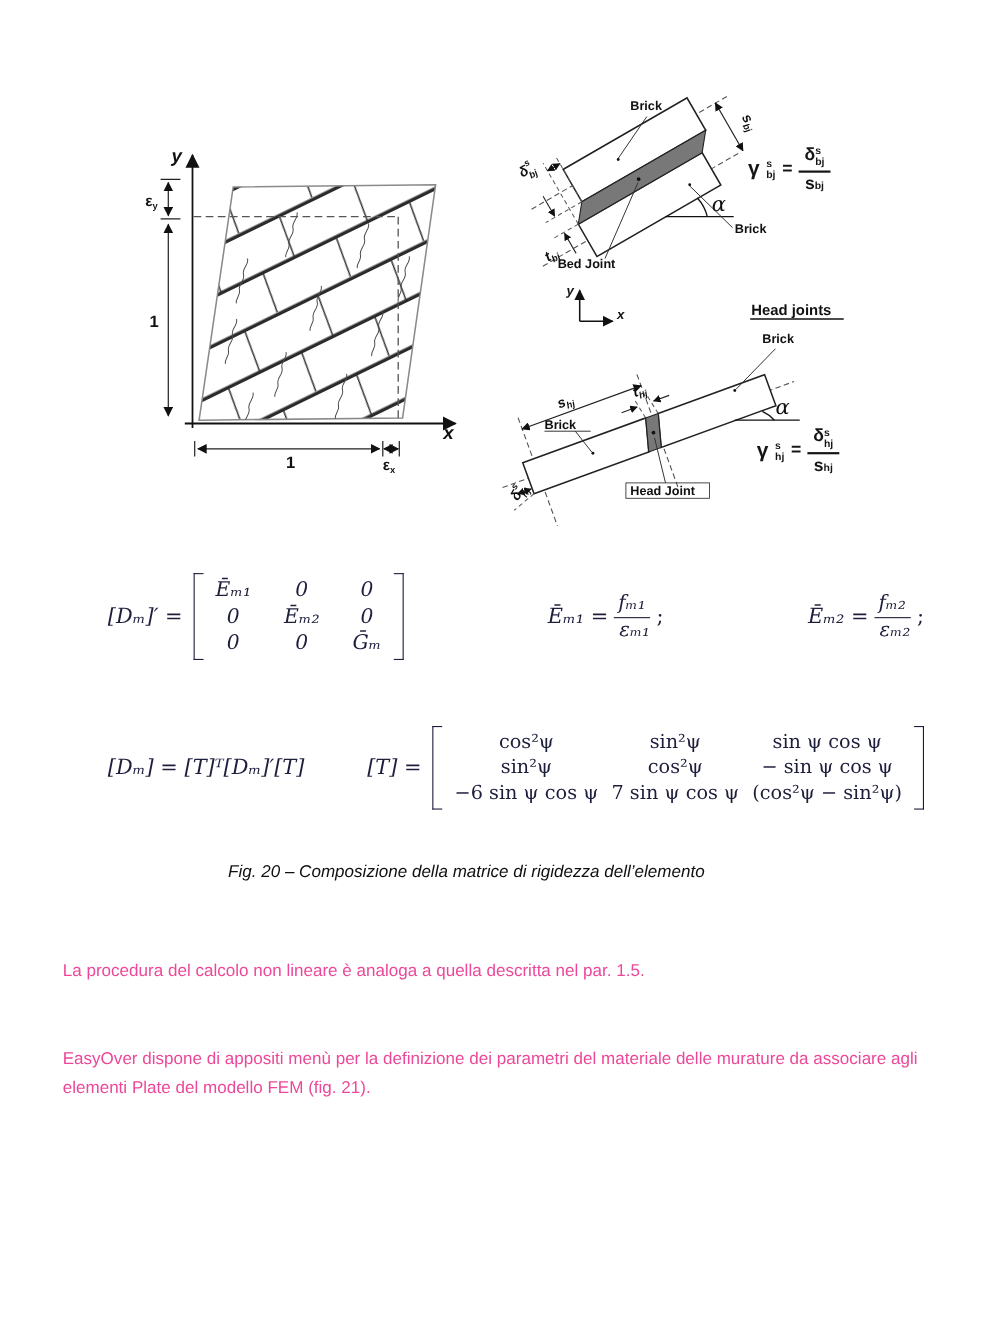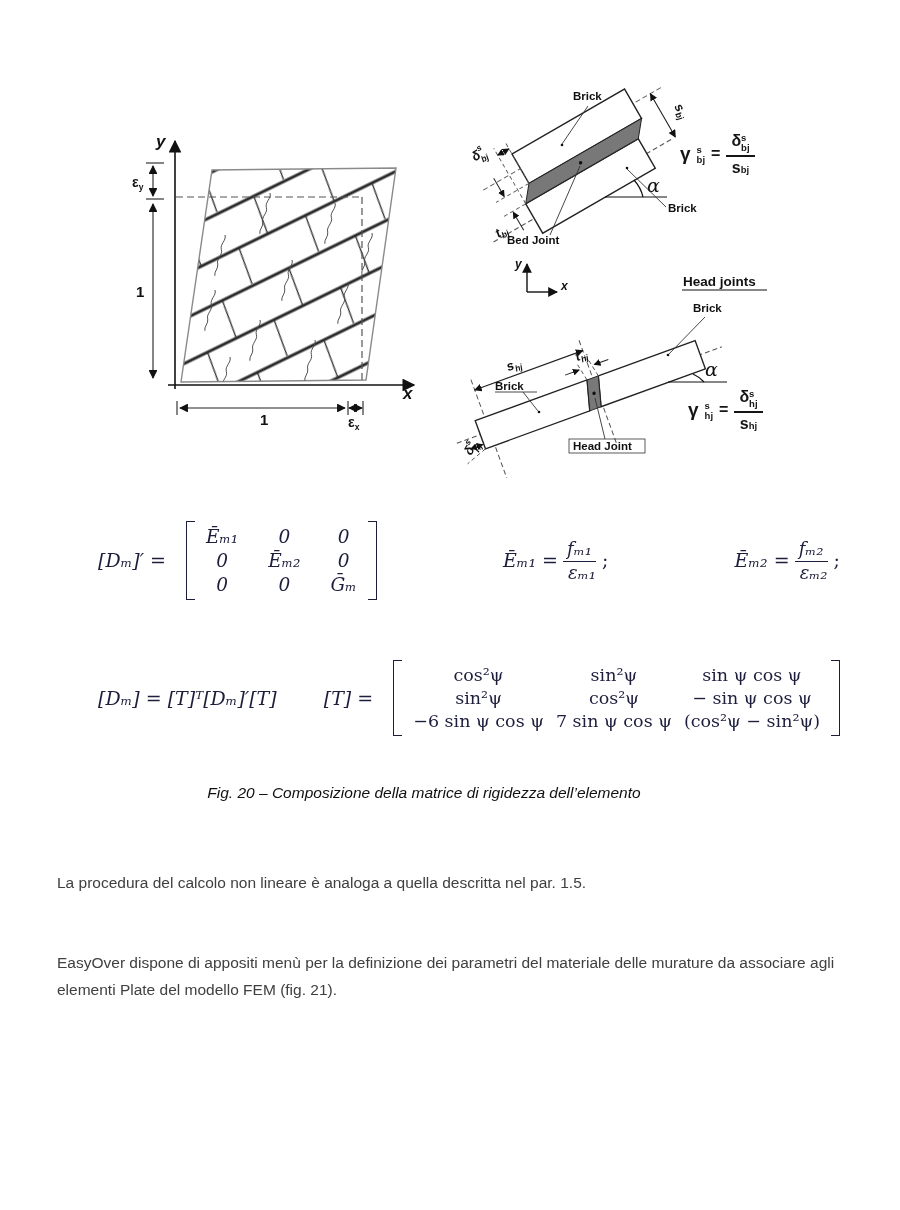--- a/index.html
+++ b/index.html
@@ -6,21 +6,21 @@
   .page{position:relative;width:900px;height:1210px;background:#ffffff;margin:0 auto;
         font-family:"Liberation Sans",sans-serif;color:#1a1a1a;overflow:hidden;}
 
   
   .eqrow{position:absolute;display:flex;align-items:center;justify-content:space-between;
          font-family:"DejaVu Serif","DejaVu Sans",serif;color:#1d1d3c;}
   .row1{left:98px;top:502px;width:742px;height:116px;font-size:19px;}
   .row2{left:98px;top:644px;width:742px;height:108px;font-size:19px;}
   .mi{font-style:italic;}
   .eqchunk{display:inline-flex;align-items:center;}
-  .matrix{display:inline-flex;align-items:stretch;margin-left:20px;}
+  .matrix{display:inline-flex;align-items:stretch;margin-left:10px;}
   .br{width:8px;border:1.8px solid #1d1d3c;}
   .brl{border-right:none;margin-right:3px;}
   .brr{border-left:none;margin-left:3px;}
   .mgrid{display:grid;row-gap:3px;align-items:center;justify-items:center;padding:5px 8px;}
   .g1{grid-template-columns:repeat(3,auto);column-gap:30px;font-size:18.5px;}
   .g2{grid-template-columns:repeat(3,auto);column-gap:12px;font-size:17.5px;}
   .frac{display:inline-flex;flex-direction:column;align-items:flex-end;margin:0 5px;font-size:18px;}
   .frac .num{border-bottom:1.6px solid #1d1d3c;padding:0 4px 2px;}
   .frac .den{padding-top:0;}
   .semi{margin-left:1px;}
@@ -32,21 +32,21 @@
   .stack{display:inline-flex;flex-direction:column;align-items:flex-start;font-size:9.5px;
          line-height:1.1;transform:translateY(1px);}
   .jfrac{display:inline-flex;flex-direction:column;align-items:center;}
   .jfrac .fnum{display:inline-flex;align-items:flex-start;border-bottom:2px solid #151515;padding:0 5px 2px;}
   .jfrac .fden{display:inline-flex;align-items:flex-start;padding-top:2px;}
   .subin{font-size:9.5px;transform:translateY(5px);}
 
   
   .caption{position:absolute;top:784px;left:0;width:848px;text-align:center;
            font-style:italic;font-size:15.5px;color:#101010;}
-  .para{position:absolute;left:57px;width:792px;font-size:15.5px;line-height:27px;color:#404040;margin:0;}
+  .para{position:absolute;left:57px;width:792px;font-size:15.5px;line-height:27px;color:#ec4899;margin:0;}
   .p1{top:869px;}
   .p2{top:949px;}
 
   
   .lab{font:bold 11.5px "Liberation Sans",sans-serif;fill:#111;}
   .dlab{font:bold italic 13px "Liberation Sans",sans-serif;fill:#111;}
   .tsub{font-size:8.5px;}
   .tsup{font-size:8.5px;}
   .alpha{font:italic 19px "DejaVu Serif",serif;fill:#111;}
   .axlab{font:bold italic 17px "Liberation Sans",sans-serif;fill:#111;}

